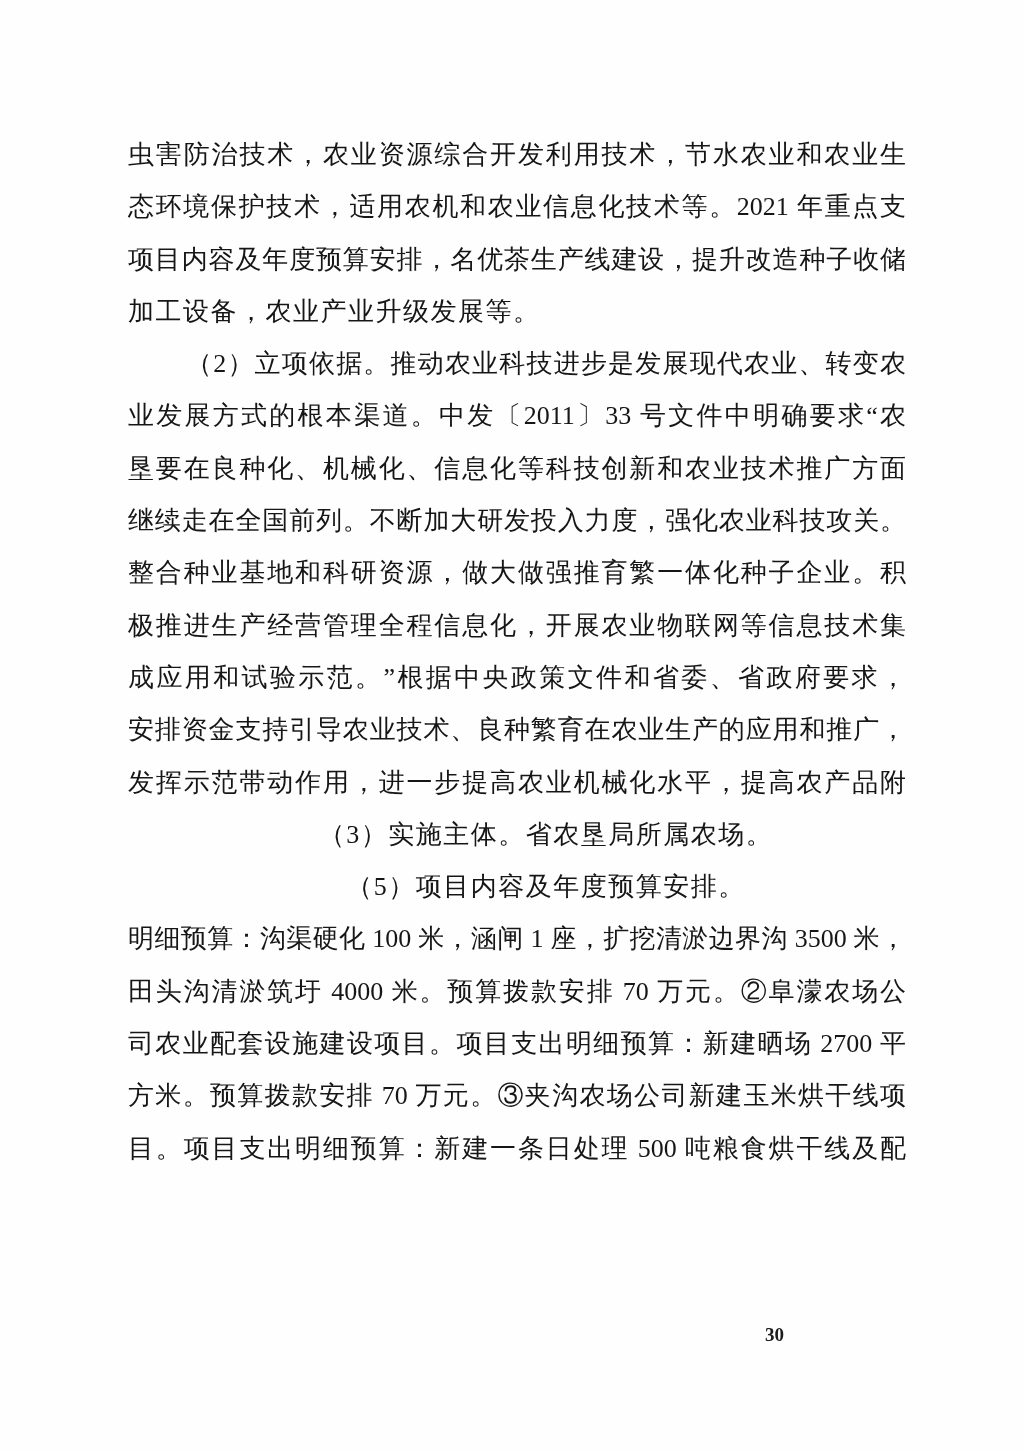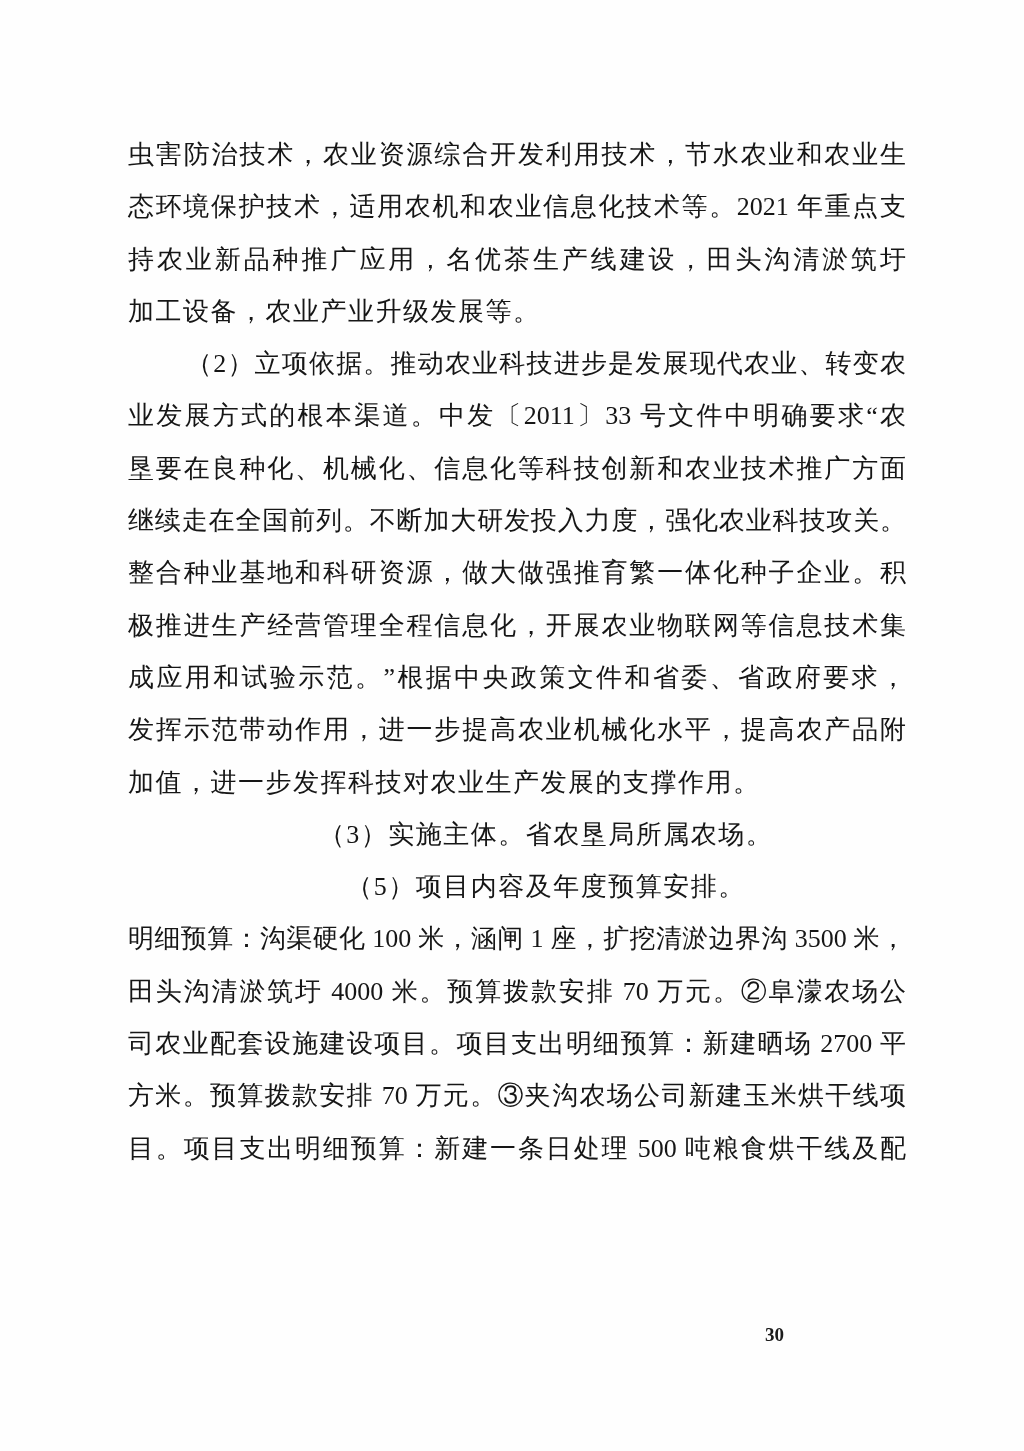--- a/index.html
+++ b/index.html
@@ -52,31 +52,31 @@
     font-family: "Liberation Serif", "DejaVu Serif", serif;
   }
 </style>
 </head>
 <body>
 
 <div class="page">
   <div class="text-block" id="text-block">
       <div class="line justify">虫害防治技术，农业资源综合开发利用技术，节水农业和农业生</div>
       <div class="line justify">态环境保护技术，适用农机和农业信息化技术等。2021 年重点支</div>
-      <div class="line justify">持农业新品种推广应用，名优茶生产线建设，田头沟清淤筑圩</div>
+      <div class="line justify">项目内容及年度预算安排，名优茶生产线建设，提升改造种子收储</div>
       <div class="line">加工设备，农业产业升级发展等。</div>
       <div class="line justify indent">（2）立项依据。推动农业科技进步是发展现代农业、转变农</div>
       <div class="line justify">业发展方式的根本渠道。中发〔2011〕33 号文件中明确要求“农</div>
       <div class="line justify">垦要在良种化、机械化、信息化等科技创新和农业技术推广方面</div>
       <div class="line justify">继续走在全国前列。不断加大研发投入力度，强化农业科技攻关。</div>
       <div class="line justify">整合种业基地和科研资源，做大做强推育繁一体化种子企业。积</div>
       <div class="line justify">极推进生产经营管理全程信息化，开展农业物联网等信息技术集</div>
       <div class="line justify">成应用和试验示范。”根据中央政策文件和省委、省政府要求，</div>
+      <div class="line justify">安排资金支持引导农业技术、良种繁育在农业生产的应用和推广，</div>
       <div class="line justify">发挥示范带动作用，进一步提高农业机械化水平，提高农产品附</div>
-      <div class="line">加值，进一步发挥科技对农业生产发展的支撑作用。</div>
       <div class="line indent">（3）实施主体。省农垦局所属农场。</div>
       <div class="line indent">（5）项目内容及年度预算安排。</div>
       <div class="line justify">明细预算：沟渠硬化 100 米，涵闸 1 座，扩挖清淤边界沟 3500 米，</div>
       <div class="line justify">田头沟清淤筑圩 4000 米。预算拨款安排 70 万元。②阜濛农场公</div>
       <div class="line justify">司农业配套设施建设项目。项目支出明细预算：新建晒场 2700 平</div>
       <div class="line justify">方米。预算拨款安排 70 万元。③夹沟农场公司新建玉米烘干线项</div>
       <div class="line justify">目。项目支出明细预算：新建一条日处理 500 吨粮食烘干线及配</div>
     </div>
   <div class="page-number">30</div>
 </div>

